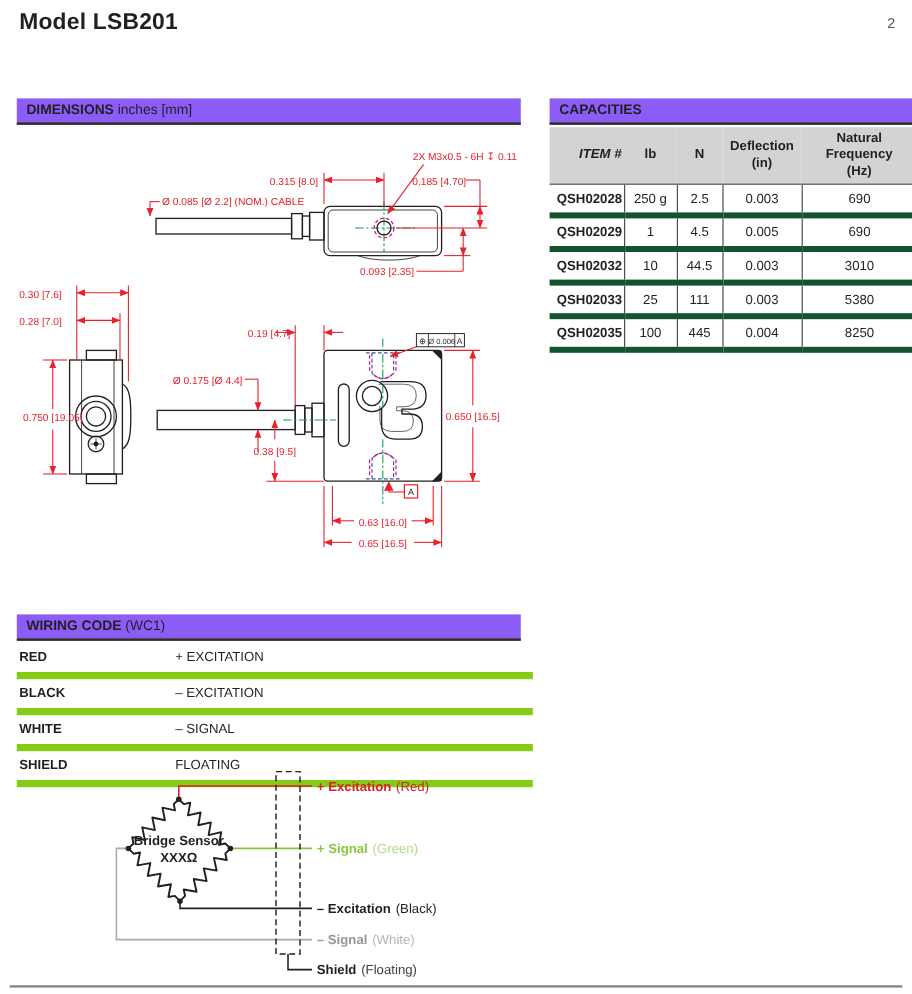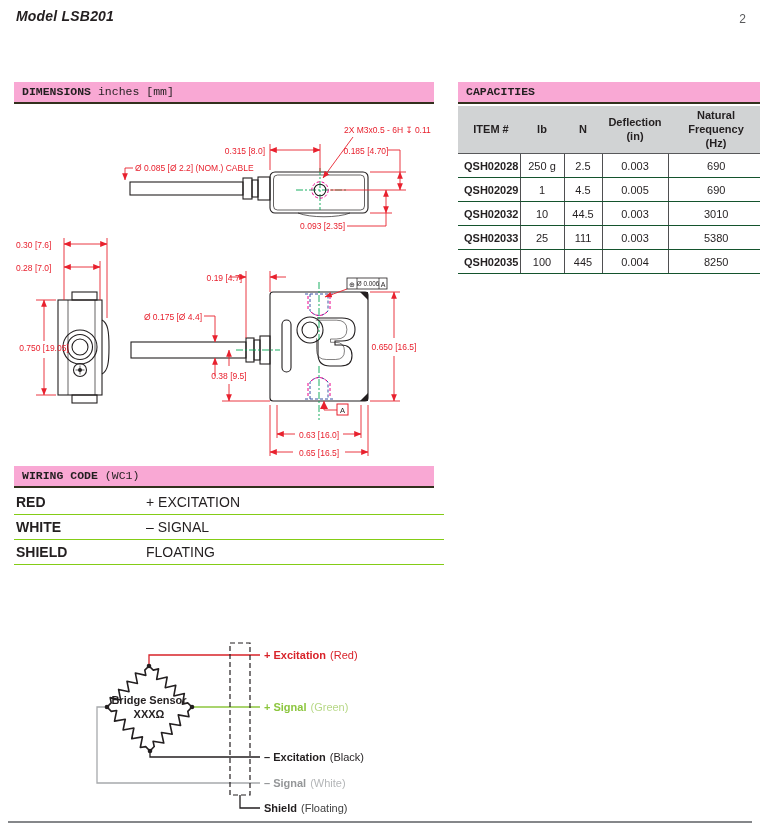--- a/index.html
+++ b/index.html
@@ -1,38 +1,38 @@
 <!DOCTYPE html>
 <html><head>
 <meta charset="utf-8">
 <style>
   html,body{margin:0;padding:0;}
   body{
     width:760px;height:828px;position:relative;background:#ffffff;
     font-family:"Liberation Sans",sans-serif;color:#231f20;overflow:hidden;
   }
-  .page-title{position:absolute;left:16px;top:8px;font-size:14px;font-weight:bold;letter-spacing:.2px;font-style:italic;}
+  .page-title{position:absolute;left:16px;top:8px;font-size:19px;font-weight:bold;letter-spacing:.2px;}
   .page-num{position:absolute;right:14px;top:12px;font-size:12px;color:#58595b;}
-  .ybar{height:20px;background:#f9a8d4;border-bottom:2px solid #32301d;
-        font-size:11.5px;line-height:20px;padding-left:8px;white-space:nowrap;font-family:Liberation Mono, monospace;}
+  .ybar{height:20px;background:#8b5cf6;border-bottom:2px solid #32301d;
+        font-size:11.5px;line-height:20px;padding-left:8px;white-space:nowrap;}
   .ybar b{font-weight:bold;}
   .sec-dims{position:absolute;left:14px;top:82px;width:420px;}
   .sec-caps{position:absolute;left:458px;top:82px;width:306px;}
   .dims-svg{position:absolute;left:14px;top:108px;width:440px;height:372px;overflow:visible;}
   .cap-table{border-collapse:collapse;width:306px;margin-top:2px;table-layout:fixed;}
   .cap-table th{background:#d1d3d4;font-size:11px;font-weight:bold;padding:3px 2px;
                 border-bottom:1px solid #58595b;line-height:1.25;}
-  .cap-table th.left{text-align:center;padding-left:6px;}
-  .cap-table td{font-size:11px;text-align:center;height:23px;border-bottom:1px solid #14532d;padding:0 2px;}
+  .cap-table th.left{text-align:right;padding-left:6px;font-style:italic;}
+  .cap-table td{font-size:11px;text-align:center;height:23px;border-bottom:5px solid #14532d;padding:0 2px;}
   .cap-table td:not(:first-child){border-left:1px solid #4f4f51;}
   .cap-table td.item{font-weight:bold;text-align:left;padding-left:6px;}
   .c-item{width:62px;} .c-lb{width:44px;} .c-n{width:38px;} .c-defl{width:66px;} .c-freq{width:96px;}
-  .sec-wiring{position:absolute;left:14px;top:466px;width:430px;}
+  .sec-wiring{position:absolute;left:14px;top:512px;width:430px;}
   .sec-wiring .ybar{width:412px;}
-  .wrow{height:24px;line-height:24px;border-bottom:1px solid #84cc16;font-size:14px;}
+  .wrow{height:24px;line-height:24px;border-bottom:6px solid #84cc16;font-size:11px;}
   .wrow .wlabel{display:inline-block;width:130px;padding-left:2px;font-weight:bold;}
   .bridge-svg{position:absolute;left:60px;top:633px;width:340px;height:190px;overflow:visible;}
   .bottom-rule{position:absolute;left:8px;right:8px;top:821px;height:2px;background:#85878a;}
   
   .blk{stroke:#231f20;fill:none;stroke-width:1.1;}
   .blkthin{stroke:#231f20;fill:none;stroke-width:0.7;}
   .red{stroke:#e8212e;fill:none;stroke-width:0.9;}
   .rtxt{fill:#e8212e;font-size:8.5px;font-family:"Liberation Sans",sans-serif;}
   .grn{stroke:#00a651;fill:none;stroke-width:0.9;stroke-dasharray:7 2 2 2;}
   .blu{stroke:#3a53a4;fill:none;stroke-width:1;stroke-dasharray:3 2;}
@@ -282,20 +282,21 @@
 </div>
 
 <div class="sec-wiring">
   <div class="ybar">
     <b>WIRING CODE</b>
     <span> </span>
     <span>(WC1)</span>
   </div>
   <div style="margin-top:2px;">
     <div class="wrow"><span class="wlabel">RED</span><span>+ EXCITATION</span></div>
+    <div class="wrow"><span class="wlabel">BLACK</span><span>– EXCITATION</span></div>
     <div class="wrow"><span class="wlabel">WHITE</span><span>– SIGNAL</span></div>
     <div class="wrow"><span class="wlabel">SHIELD</span><span>FLOATING</span></div>
   </div>
 </div>
 
 <svg class="bridge-svg" viewBox="0 0 340 190">
   <defs>
     <path id="zz" d="M0,0 L6,0 L9,-4.5 L15,4.5 L21,-4.5 L27,4.5 L33,-4.5 L39,4.5 L45,-4.5 L51,4.5 L54,0 L60,0" fill="none" stroke="#231f20" stroke-width="1.6" stroke-linejoin="round"></path>
   </defs>
 

